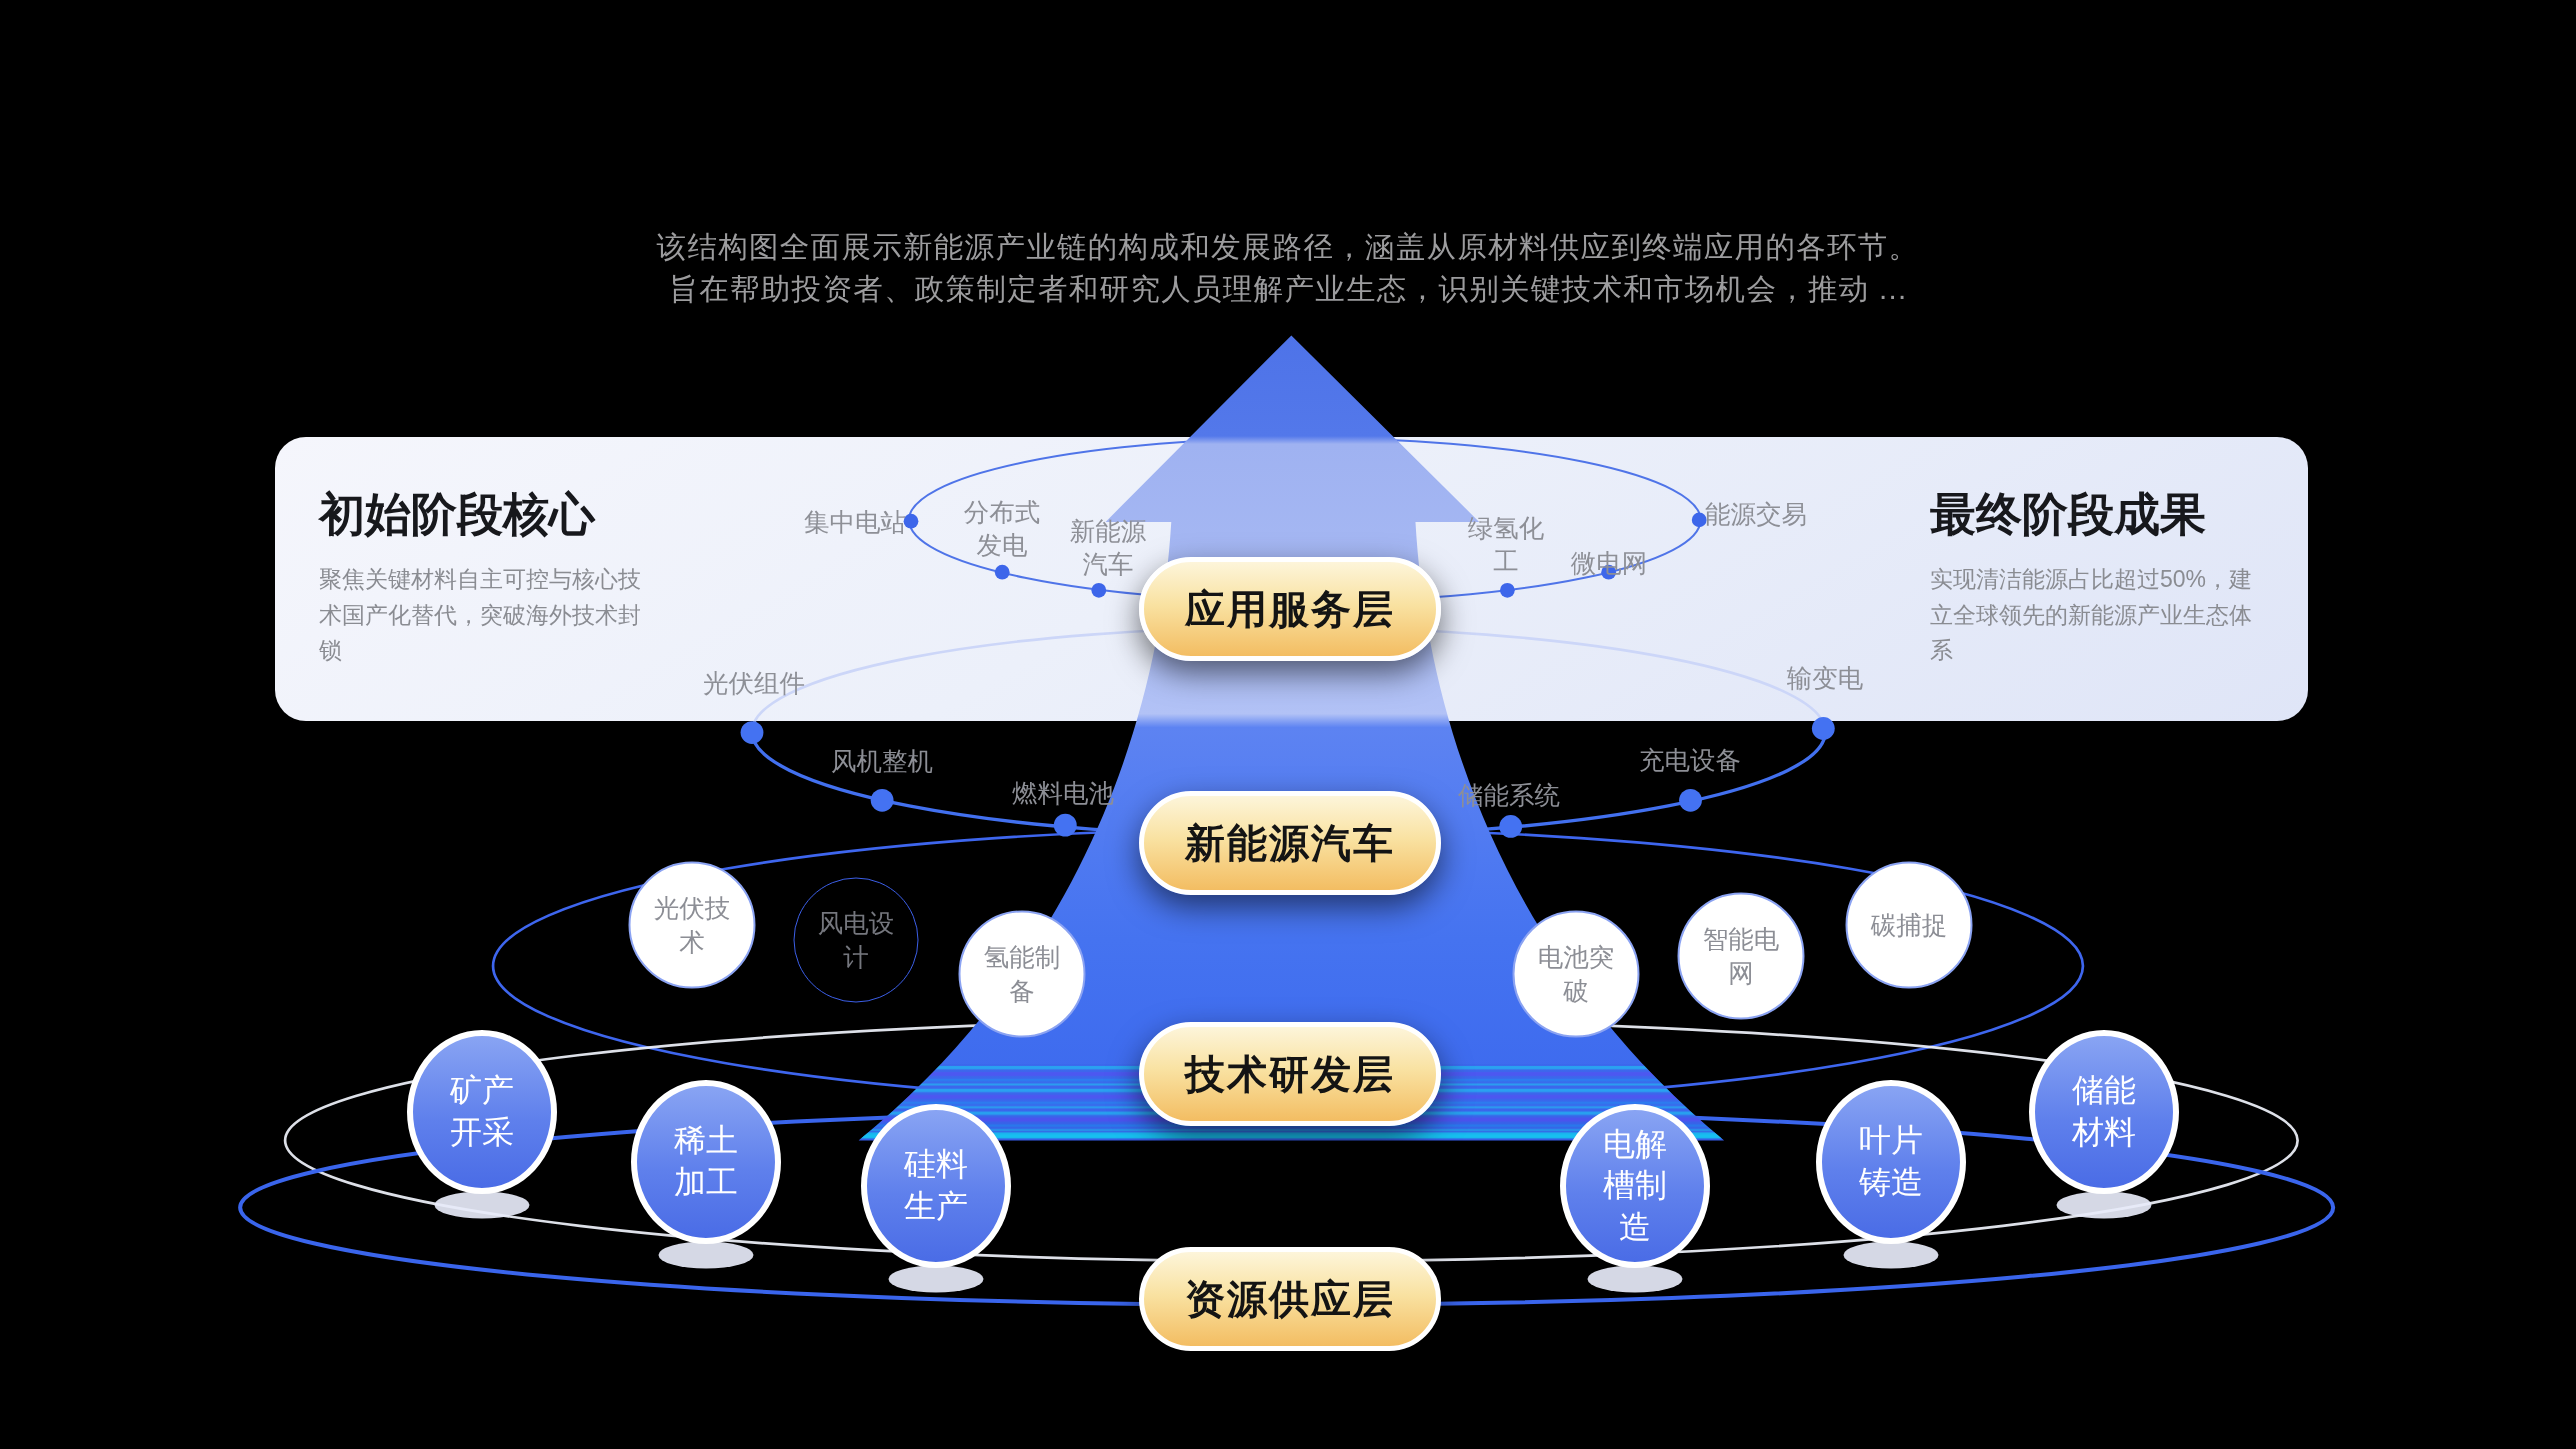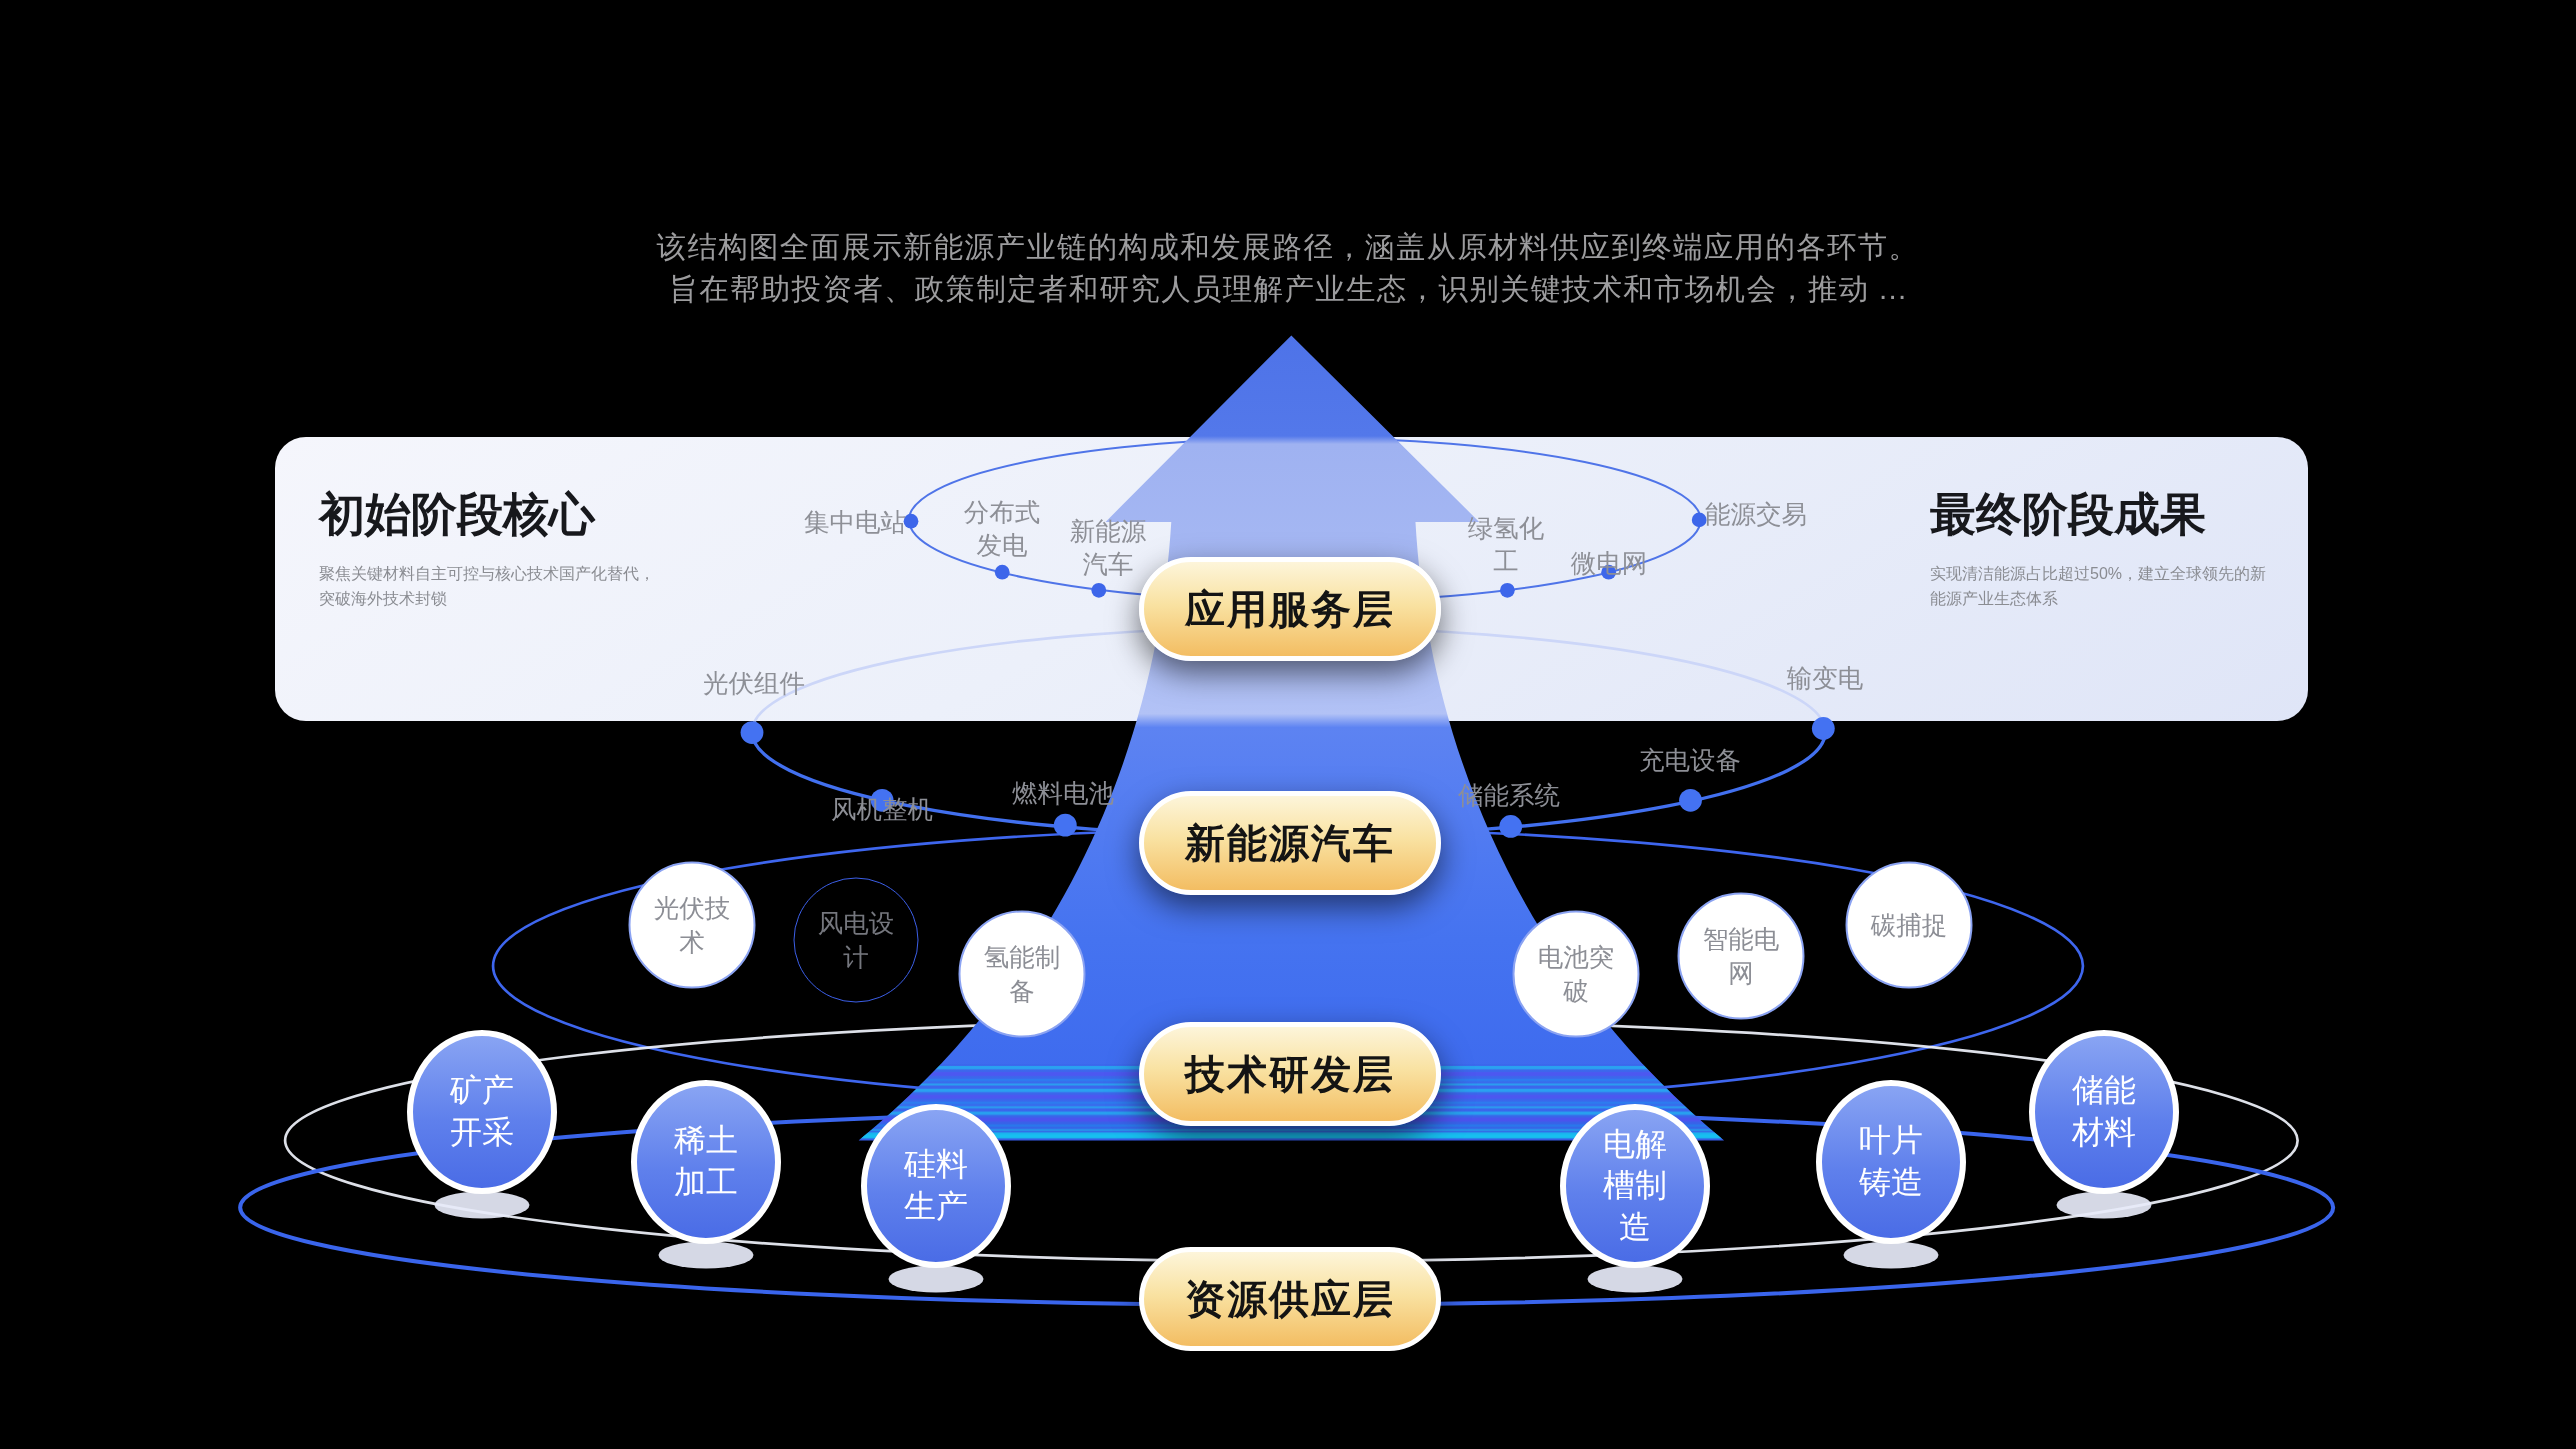--- a/index.html
+++ b/index.html
@@ -10,21 +10,21 @@
 
   
   .desc{left:0;width:2576px;text-align:center;color:#9c9c9e;font-size:29.5px;
         letter-spacing:1.3px;white-space:nowrap;}
 
   
   .stage-card{left:275px;top:437px;width:2033px;height:284px;border-radius:31px;
       background:linear-gradient(150deg,#f5f6fc 0%,#ecf0fa 45%,#dfe5f7 100%);}
 
   .stage-title{font-size:46px;font-weight:700;color:#17181c;white-space:nowrap;}
-  .stage-body{font-size:16px;line-height:1.55;color:#8a8c92;width:339px;}
+  .stage-body{font-size:23px;line-height:1.55;color:#8a8c92;width:339px;}
 
   
   svg.scene{position:absolute;left:0;top:0;}
 
   
   .pill{width:292px;height:94px;margin-left:-152px;margin-top:-52px;
         border:5.4px solid #ffffff;border-radius:52px;
         background:linear-gradient(180deg,#fdf5da 0%,#f9e2a2 45%,#f3bd62 100%);
         box-shadow:0 12px 31px rgba(0,0,0,0.55);
         display:flex;align-items:center;justify-content:center;
@@ -130,21 +130,21 @@
 </svg>
 
 <div class="abs center olabel" style="left:855px;top:523px;">集中电站</div>
 <div class="abs center olabel wrap" style="left:1002px;top:529px;">分布式发电</div>
 <div class="abs center olabel wrap" style="left:1108px;top:548px;">新能源汽车</div>
 <div class="abs center olabel wrap" style="left:1506px;top:545px;">绿氢化工</div>
 <div class="abs center olabel" style="left:1609px;top:564px;">微电网</div>
 <div class="abs center olabel" style="left:1756px;top:515px;">能源交易</div>
 
 <div class="abs center olabel" style="left:754px;top:684px;">光伏组件</div>
-<div class="abs center olabel" style="left:882px;top:762px;margin-top:48px;">风机整机</div>
+<div class="abs center olabel" style="left:882px;top:762px;">风机整机</div>
 <div class="abs center olabel" style="left:1063px;top:794px;">燃料电池</div>
 <div class="abs center olabel" style="left:1509px;top:796px;">储能系统</div>
 <div class="abs center olabel" style="left:1690px;top:761px;">充电设备</div>
 <div class="abs center olabel" style="left:1825px;top:679px;">输变电</div>
 
 <div class="abs center tcircle" style="left:692px;top:925px;">
     <span class="tx">光伏技术</span>
   </div>
 <div class="abs center tcircle ghost" style="left:856px;top:940px;">
     <span class="tx">风电设计</span>

